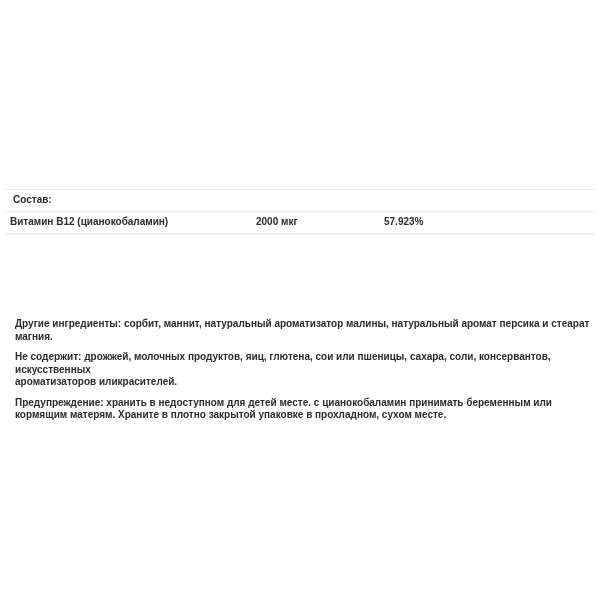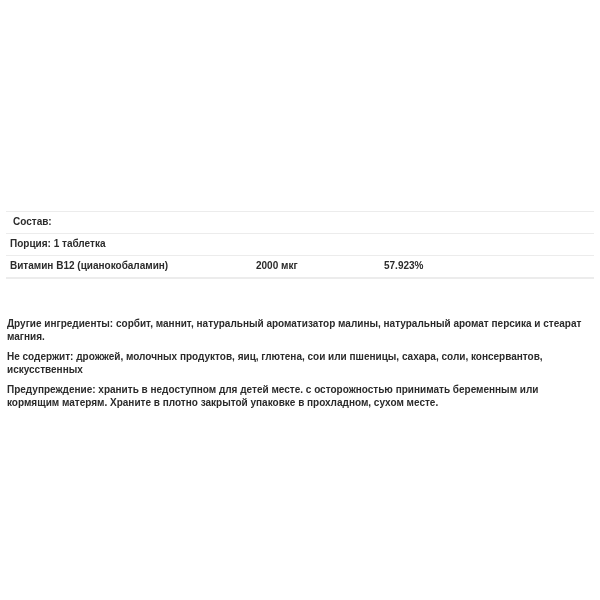--- a/index.html
+++ b/index.html
@@ -1,47 +1,45 @@
 <!DOCTYPE html>
 <html><head>
 <meta charset="utf-8">
 <style>
   html, body { margin: 0; padding: 0; background: #ffffff; }
   body { width: 600px; height: 600px; position: relative; overflow: hidden;
          font-family: "Liberation Sans", sans-serif; color: #2b2b2b; }
-  .table { position: absolute; left: 6px; top: 211px; width: 588px; text-align: right; }
+  .table { position: absolute; left: 6px; top: 189px; width: 588px; text-align: right; }
   .row { position: relative; height: 21px; border-top: 1px solid #ececec; }
   .row:last-child { border-bottom: 1px solid #ececec; }
   .cell { position: absolute; top: 4px; font-size: 10px; font-weight: bold; white-space: nowrap; }
   .c1 { left: 4px; }
   .c2 { left: 250px; }
   .c3 { left: 378px; }
   .notes { position: absolute; left: 7px; top: 318px; width: 588px; font-size: 10px; font-weight: bold; line-height: 12.5px; }
-  .notes p { margin: 0 0 8px 0; }
+  .notes p { margin: 0 0 8px 8px; }
 </style>
 </head>
 <body>
 
 <div class="table">
   <div class="row">
     <span class="cell c1" style="left:7px">Состав:</span>
-  </div>
-  <div class="row">
-    <span class="cell c1">Порция: 1 таблетка</span>
   </div>
   <div class="row">
     <span class="cell c1">Витамин B12 (цианокобаламин)</span>
     <span class="cell c2">2000 мкг</span>
     <span class="cell c3">57.923%</span>
   </div>
   <div class="row" style="height:0"></div>
 </div>
 
 <div class="notes">
   <p>Другие ингредиенты: сорбит, маннит, натуральный ароматизатор малины, натуральный аромат персика и стеарат магния.</p>
   <p>
     <span>Не содержит: дрожжей, молочных продуктов, яиц, глютена, сои или пшеницы, сахара, соли, консервантов, искусственных</span><br>
+    <span>ароматизаторов иликрасителей.</span>
   </p>
   <p>
-    <span>Предупреждение: хранить в недоступном для детей месте. с осторожностью принимать беременным или</span><br>
+    <span>Предупреждение: хранить в недоступном для детей месте. с цианокобаламин принимать беременным или</span><br>
     <span>кормящим матерям. Храните в плотно закрытой упаковке в прохладном, сухом месте.</span>
   </p>
 </div>
 
 </body></html>

